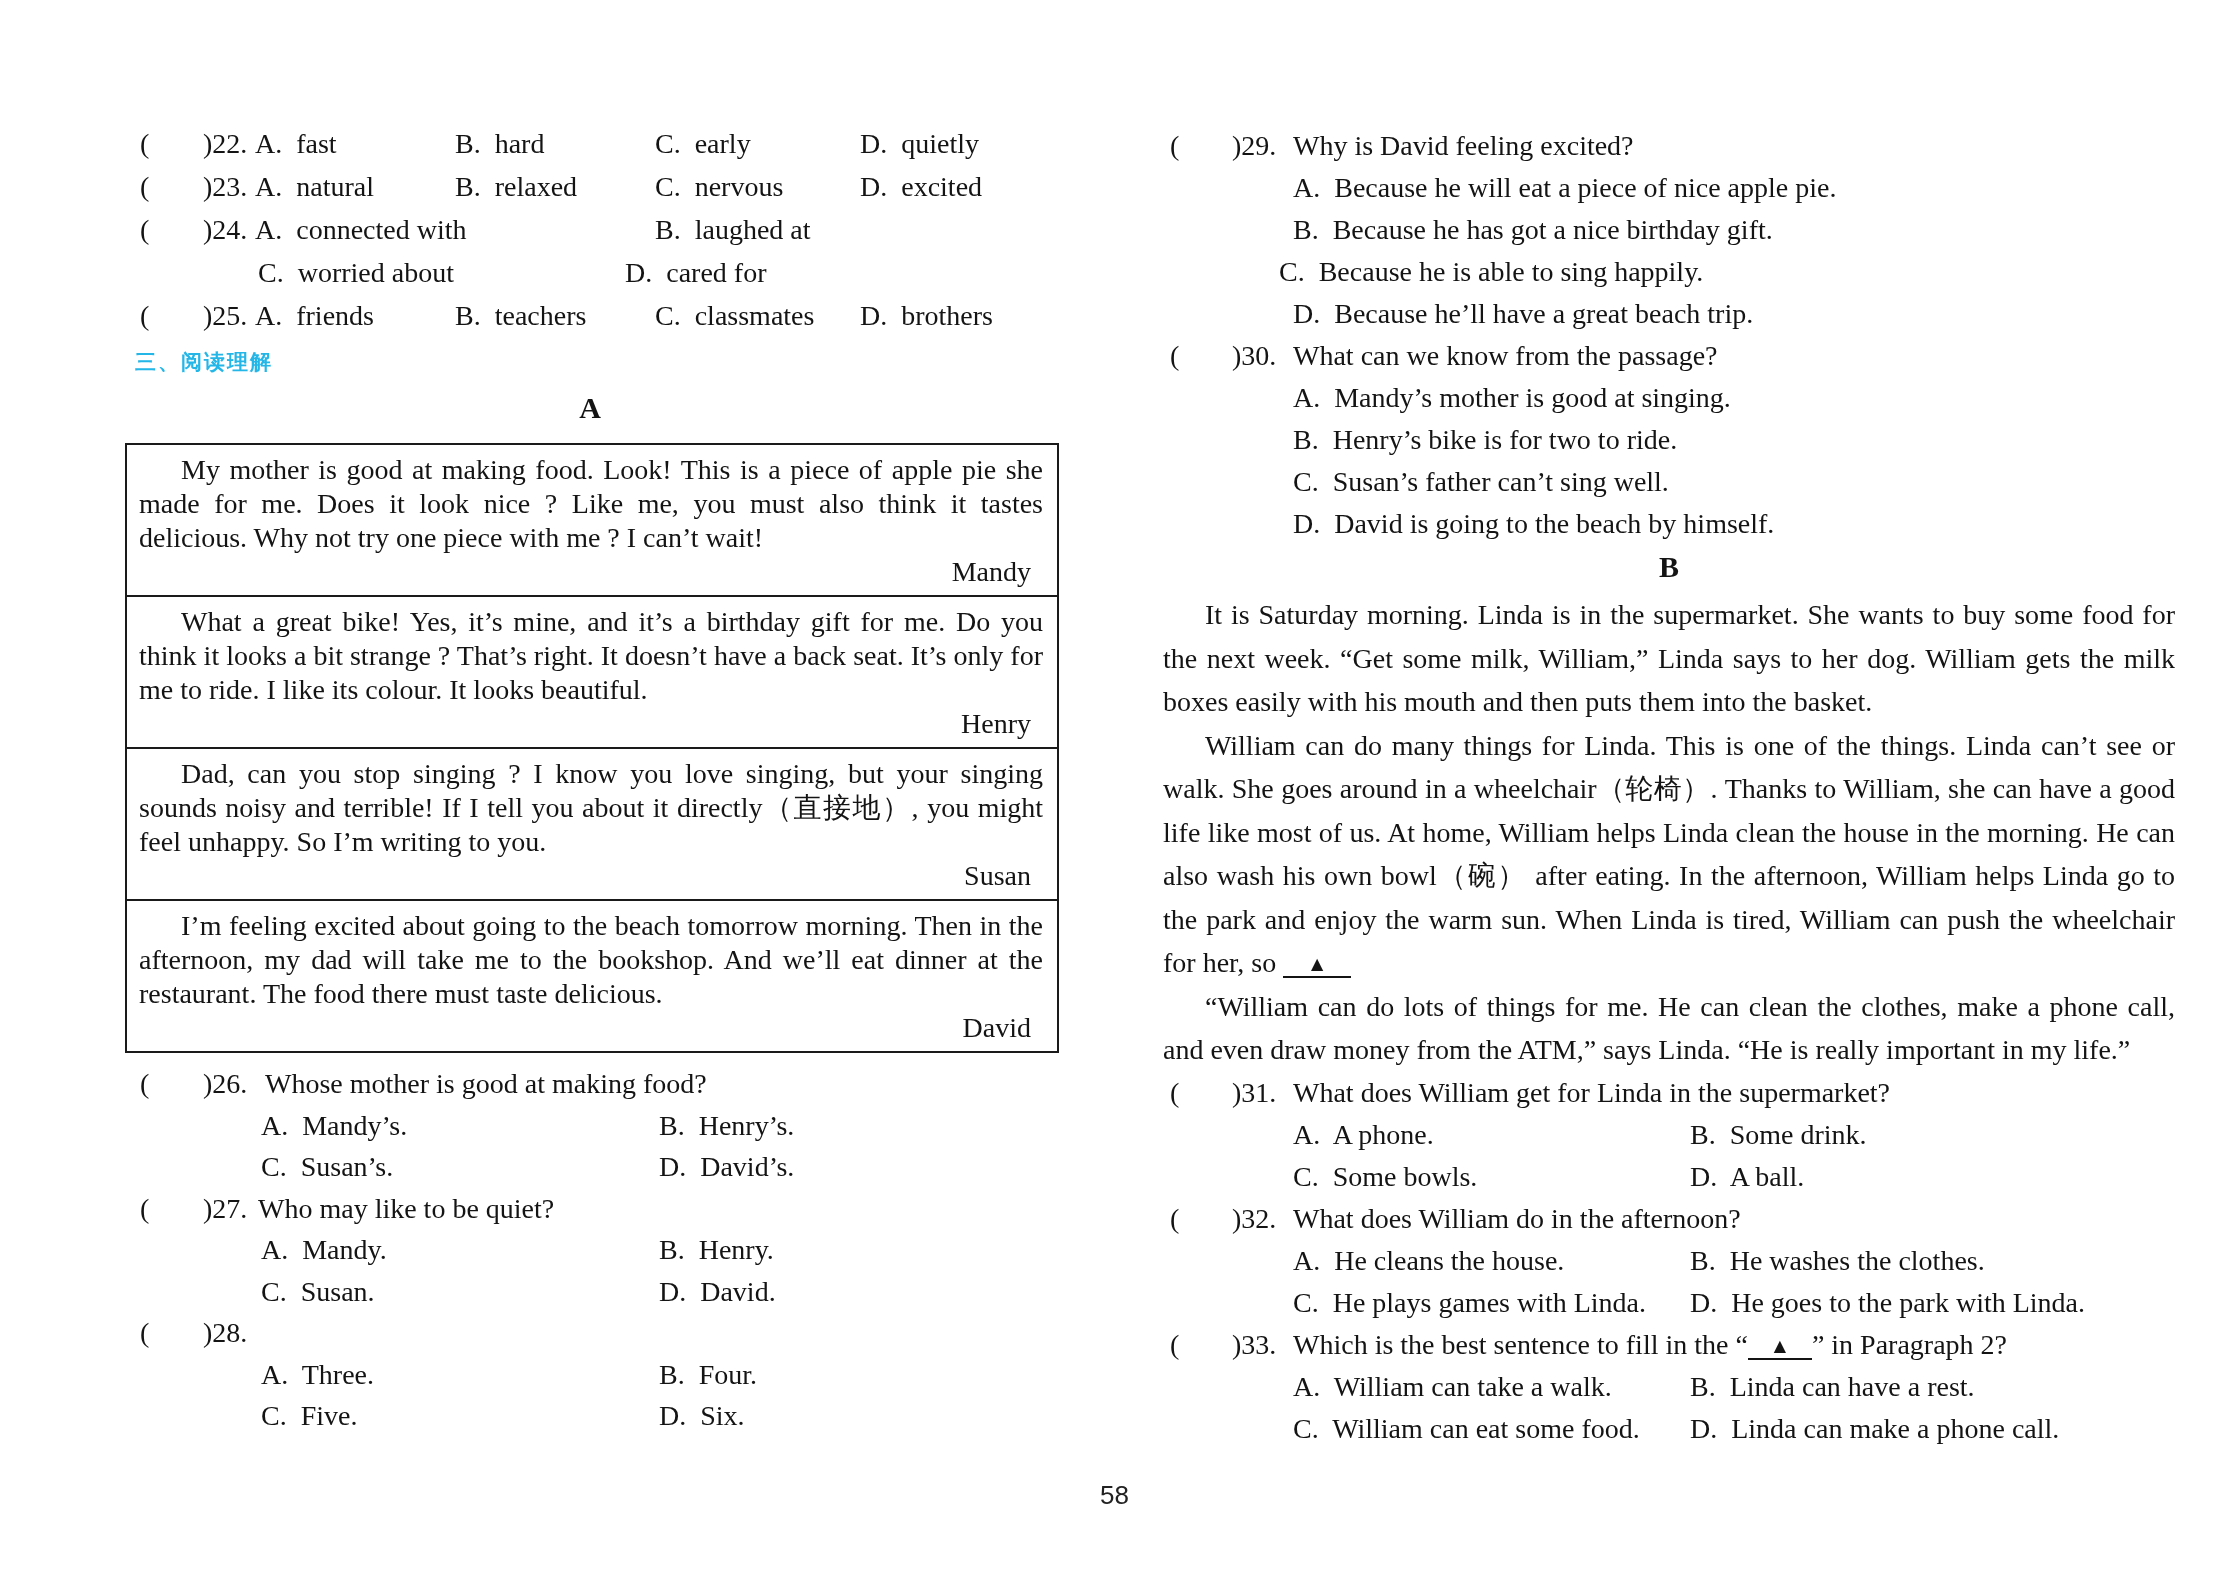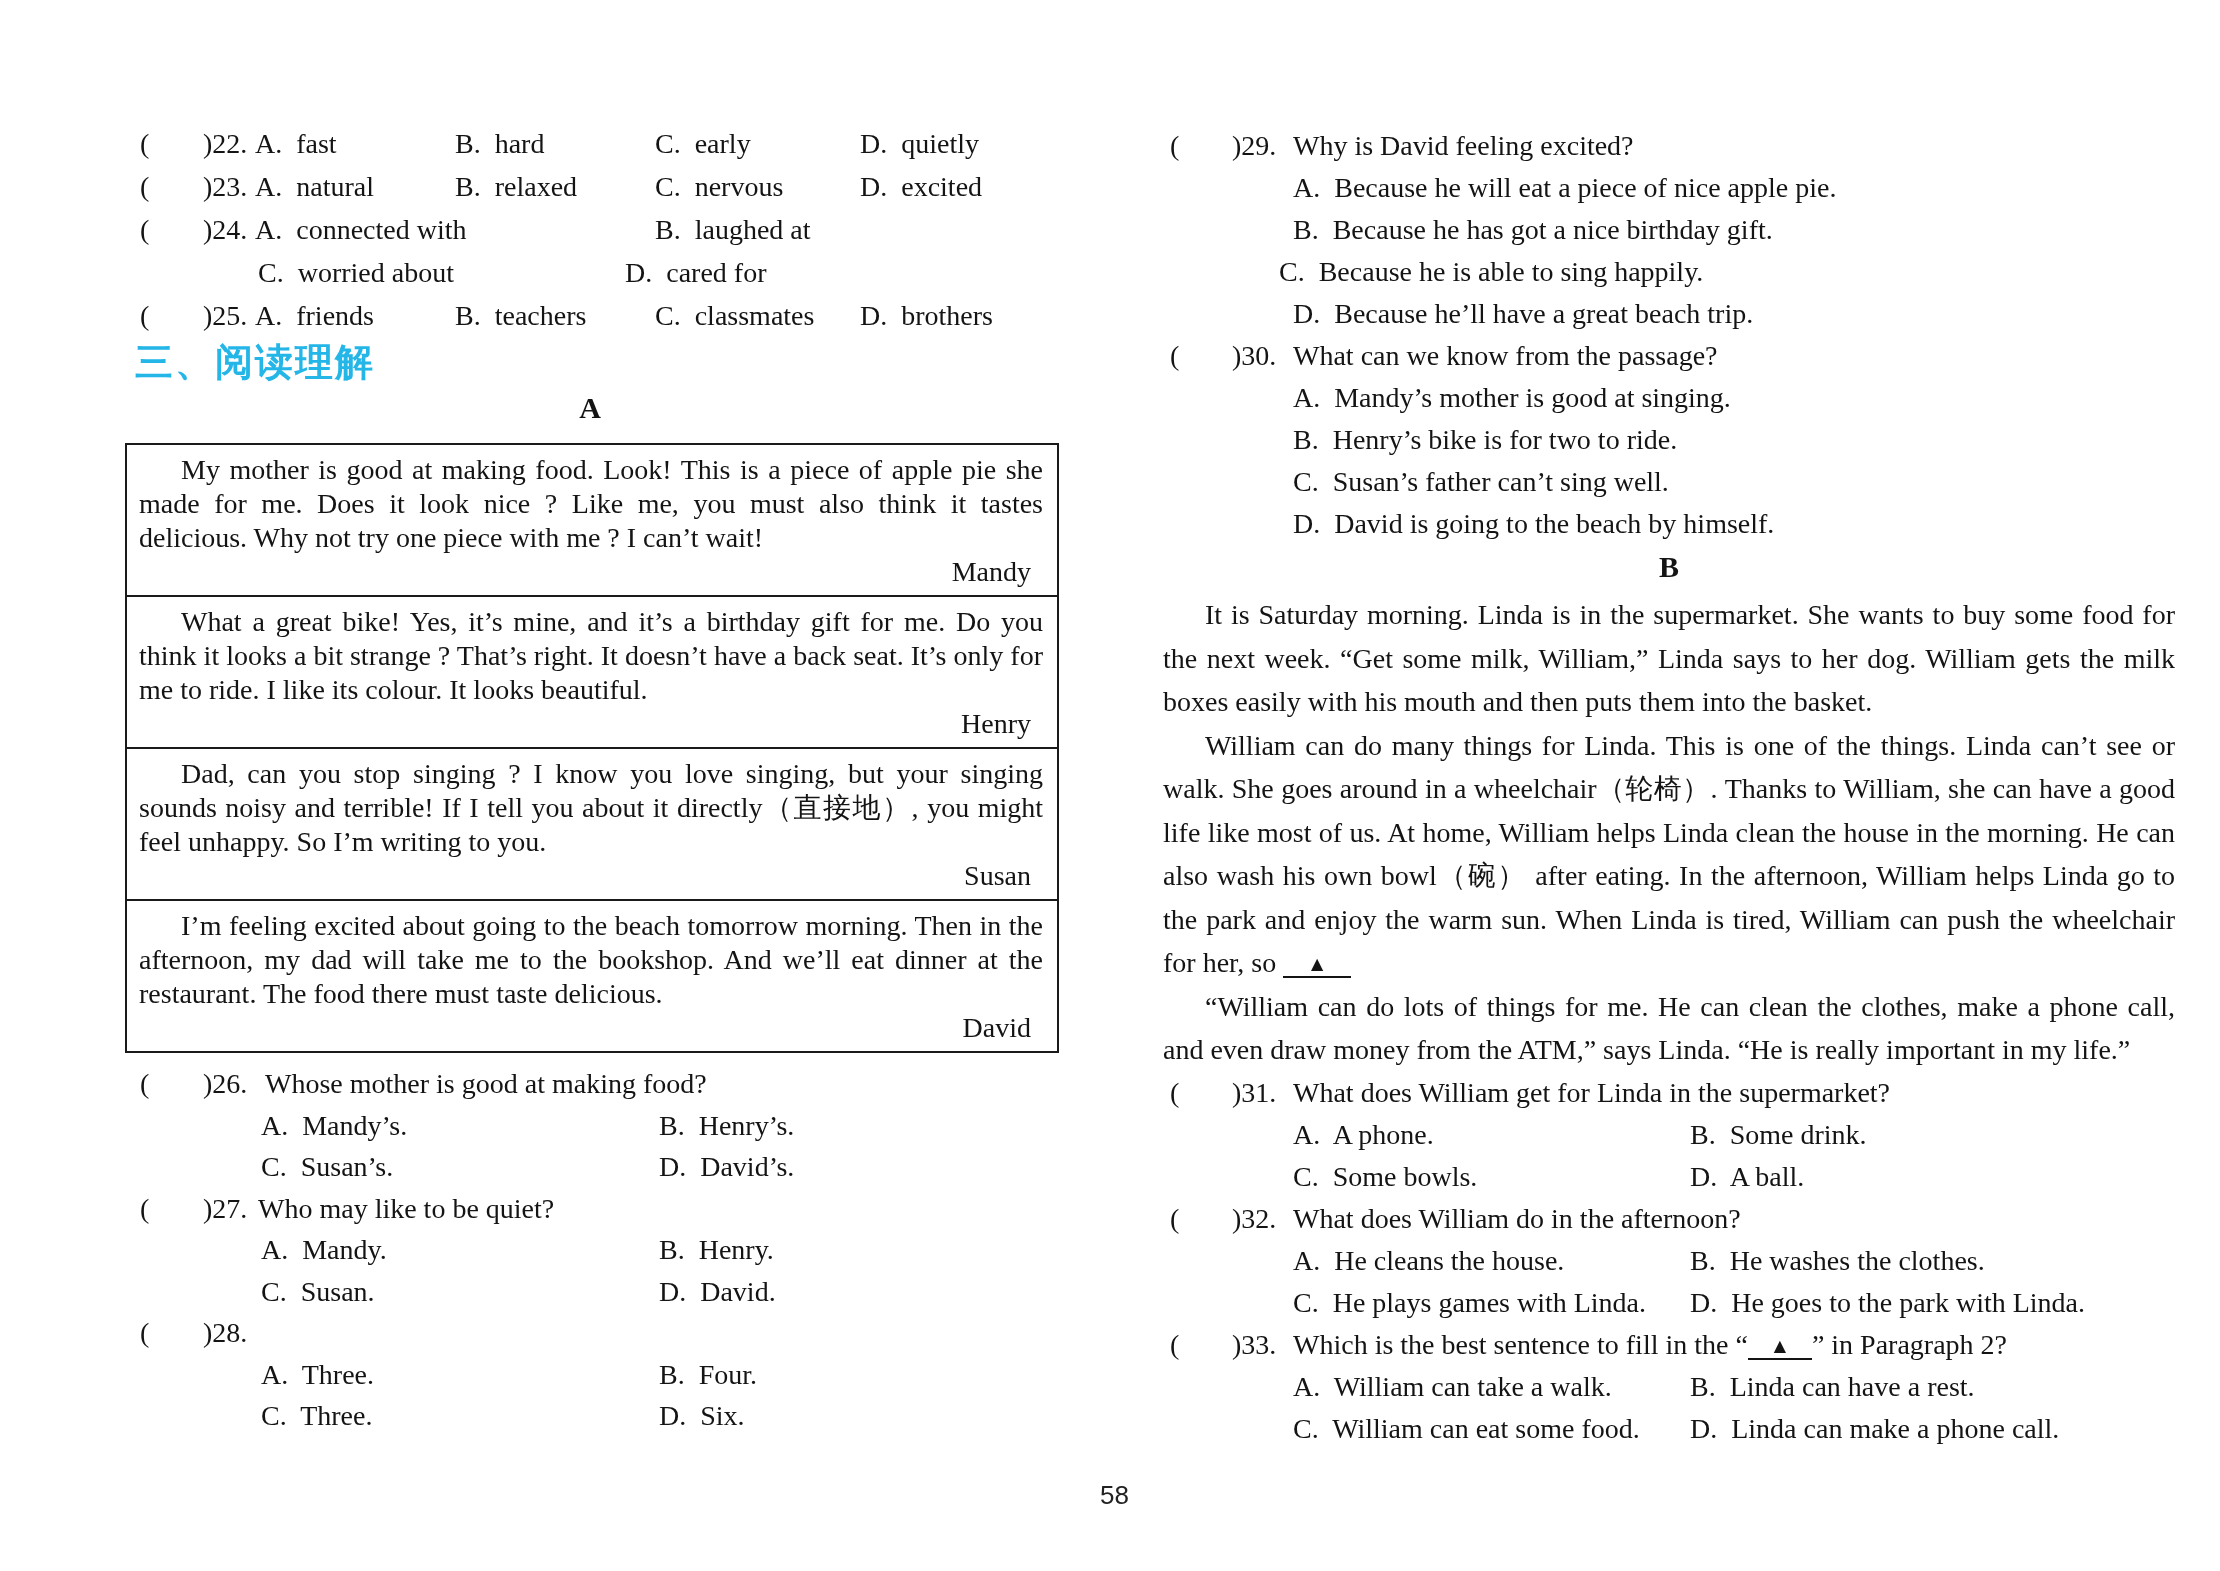--- a/index.html
+++ b/index.html
@@ -12,21 +12,21 @@
   #col-right{left:1163px;width:1012px}
 
   
   .cloze{margin-top:4px}
   .crow{position:relative;height:43px;line-height:43px;font-size:28px}
   .crow > span{position:absolute;top:0;white-space:pre}
 
   
   .section-h{
     margin:8px 0 0 10px;height:34px;line-height:34px;
-    font-family:"Liberation Sans", sans-serif;font-weight:bold;font-size:38px;
+    font-family:"Liberation Sans", sans-serif;font-weight:bold;font-size:21px;
     letter-spacing:2px;
   }
 
   
   .letter-h{height:34px;line-height:34px;text-align:center;font-weight:bold;font-size:30px;margin-top:12px}
 
   
   .boxwrap{width:930px;border:2px solid #1a1a1a;margin-top:18px}
   .box{padding:8px 14px 6px 12px;font-size:28px;line-height:34px;border-bottom:2px solid #1a1a1a}
   .box:last-child{border-bottom:none}
@@ -148,21 +148,21 @@
     </div>
     <div class="qline">
       <span style="left:15px">(</span>
       <span style="left:78px">)28.</span>
     </div>
     <div class="qline">
       <span style="left:136px">A.  Three.</span>
       <span style="left:534px">B.  Four.</span>
     </div>
     <div class="qline">
-      <span style="left:136px">C.  Three.</span>
+      <span style="left:136px">C.  Five.</span>
       <span style="left:534px">D.  Six.</span>
     </div>
   </div>
 </div>
 
 <div id="col-right" class="col">
   <div style="margin-top:7px">
     <div class="qline-r">
       <span style="left:7px">(</span>
       <span style="left:69px">)29.</span>

